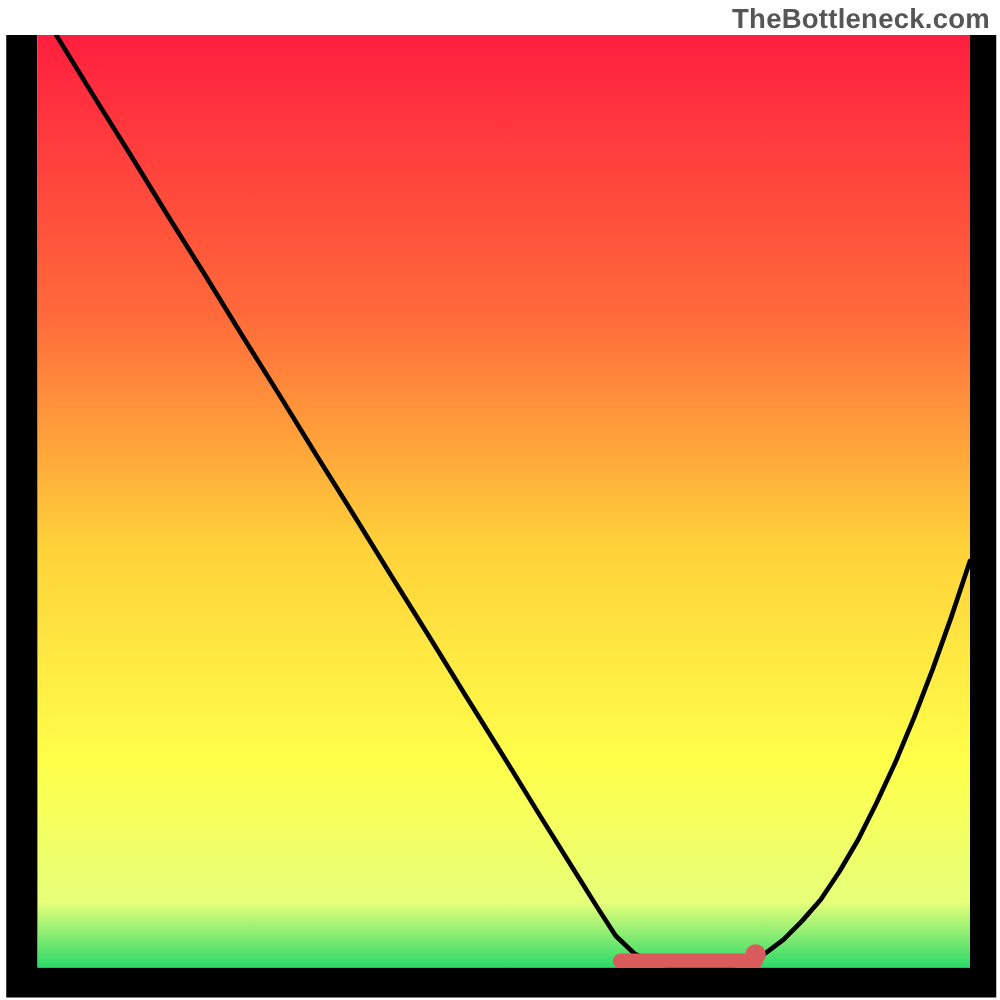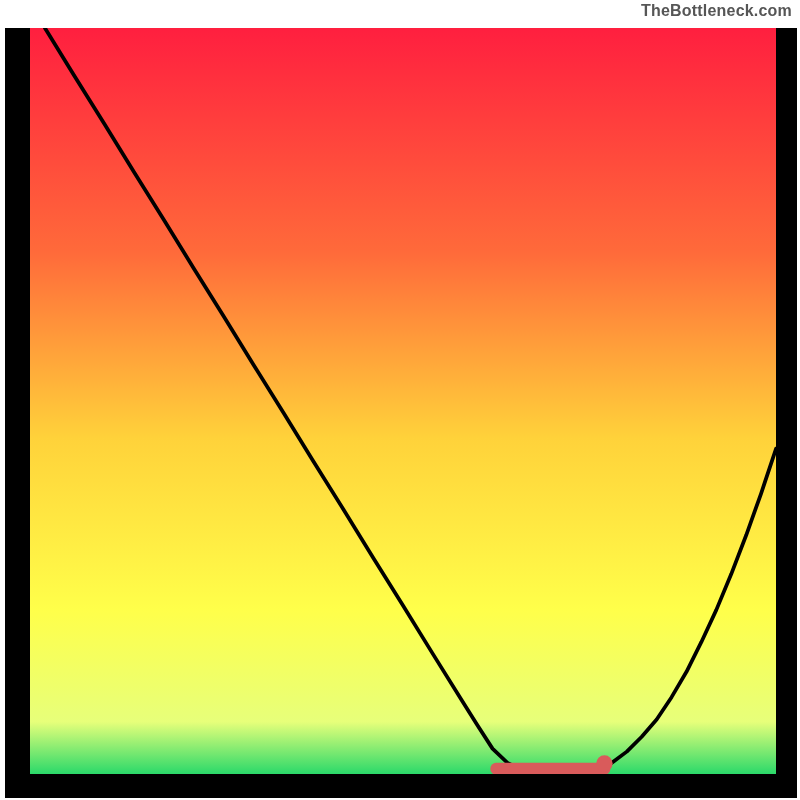--- a/index.html
+++ b/index.html
@@ -13,21 +13,21 @@
   .container {
     position: relative;
     width: 800px;
     height: 800px;
   }
   .attribution {
     position: absolute;
     top: 2px;
     right: 8px;
     font-family: Arial, Helvetica, sans-serif;
-    font-size: 16px;
+    font-size: 22px;
     font-weight: 600;
     color: #565656;
     letter-spacing: 0.2px;
   }
   .frame {
     position: absolute;
     
     background: #000000;
   }
   .plot {

